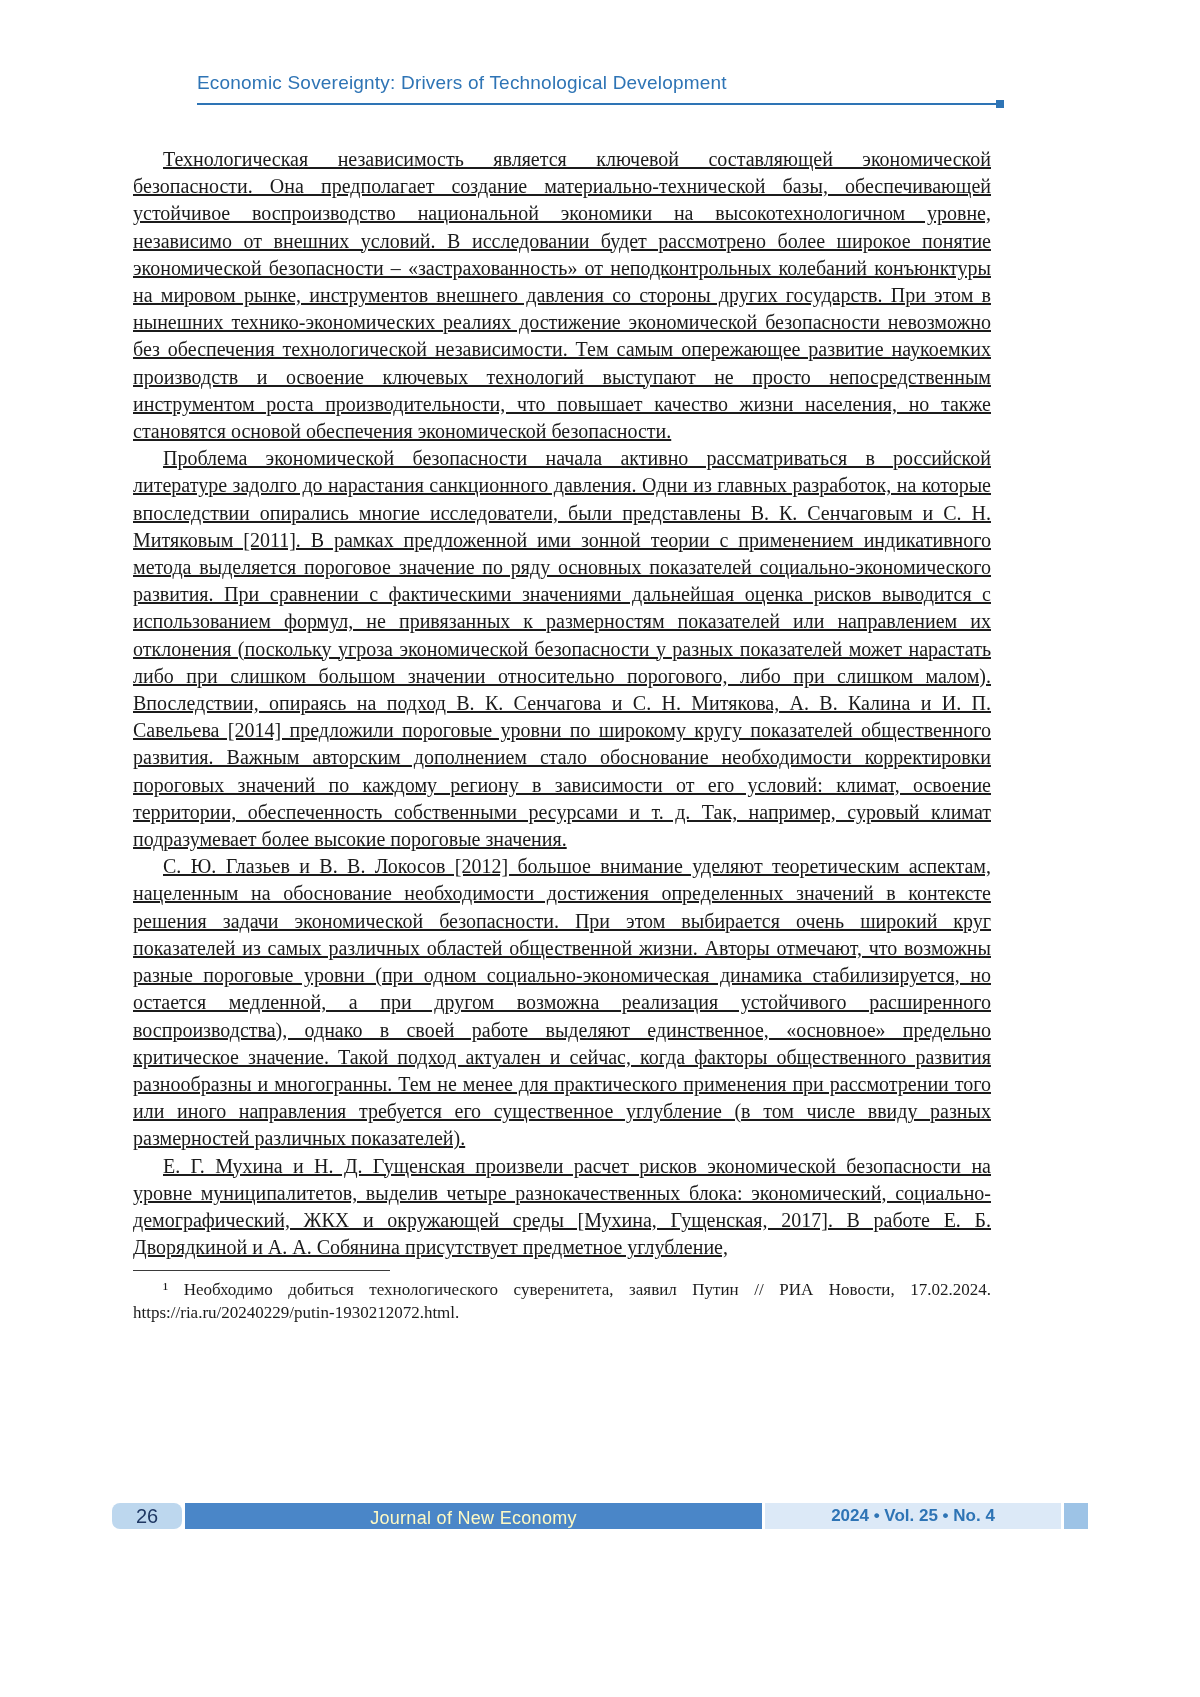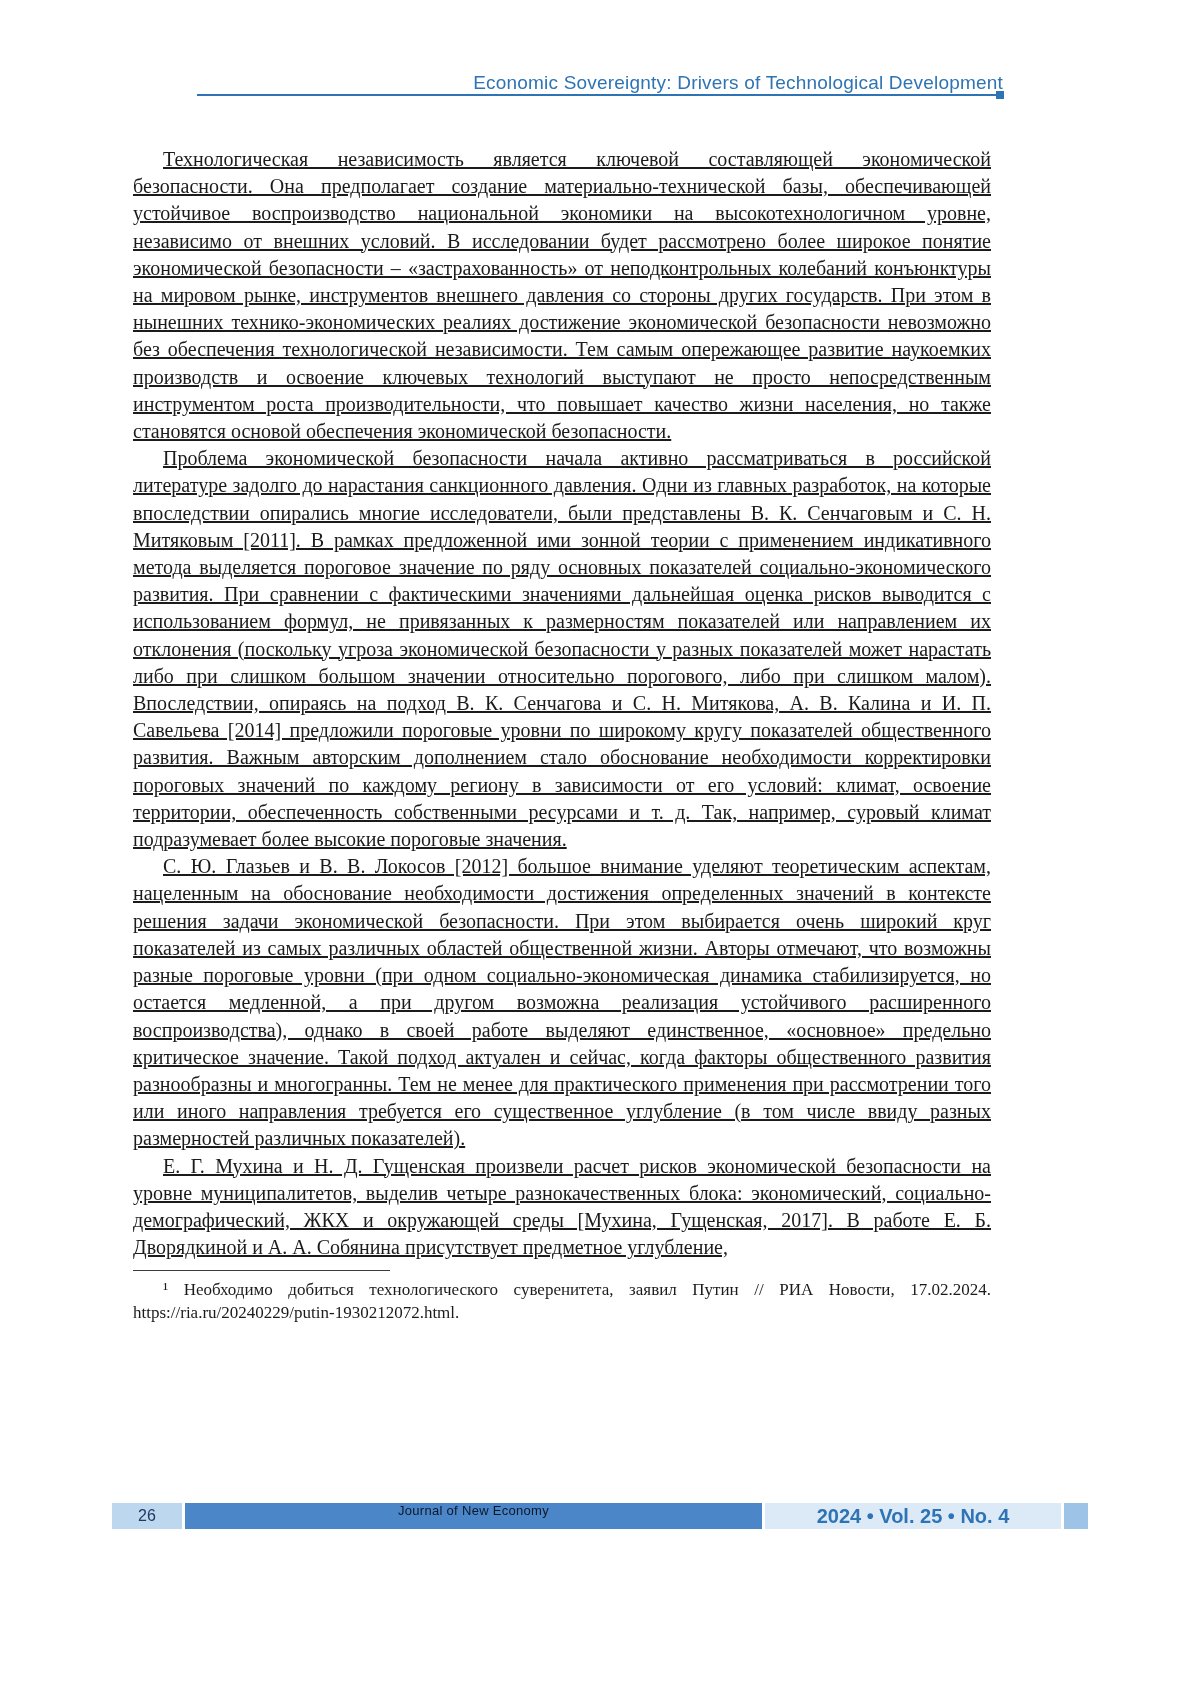--- a/index.html
+++ b/index.html
@@ -24,21 +24,22 @@
   .running-header {
     position: absolute;
     top: 72px;
     left: 197px;
     width: 806px;
   }
   .header-title {
     font-family: "Liberation Sans", sans-serif;
     font-size: 19px;
     color: #2e74b5;
-    text-align: right;
+    text-align: left;
+    padding-bottom: 9px;
     letter-spacing: 0.2px;
   }
   .header-rule {
     position: relative;
     height: 2px;
     background: #2e74b5;
   }
   .header-square {
     position: absolute;
     right: -1px;
@@ -85,41 +86,42 @@
     height: 26px;
     display: flex;
     gap: 3px;
     font-family: "Liberation Sans", sans-serif;
     align-items: stretch;
   }
   .page-number {
     width: 70px;
     background: #bdd7ee;
     color: #1f3864;
-    font-size: 16px;
+    font-size: 20px;
     display: flex;
     align-items: center;
     justify-content: center;
+    border-radius: 8px;
   }
   .journal-bar {
     flex: 1 1 auto;
     background: #4a86c8;
-    color: #0f172a;
-    font-size: 13px;
+    color: #fef9c3;
+    font-size: 18px;
     display: flex;
-    align-items: flex-start;
+    align-items: flex-end;
     justify-content: center;
     letter-spacing: 0.3px;
   }
   .issue-info {
     width: 296px;
     background: #dce9f7;
     color: #2e74b5;
     font-weight: bold;
-    font-size: 20px;
+    font-size: 17px;
     display: flex;
     align-items: center;
     justify-content: center;
   }
   .footer-square {
     width: 24px;
     background: #9dc3e6;
   }
 </style>
 </head>

